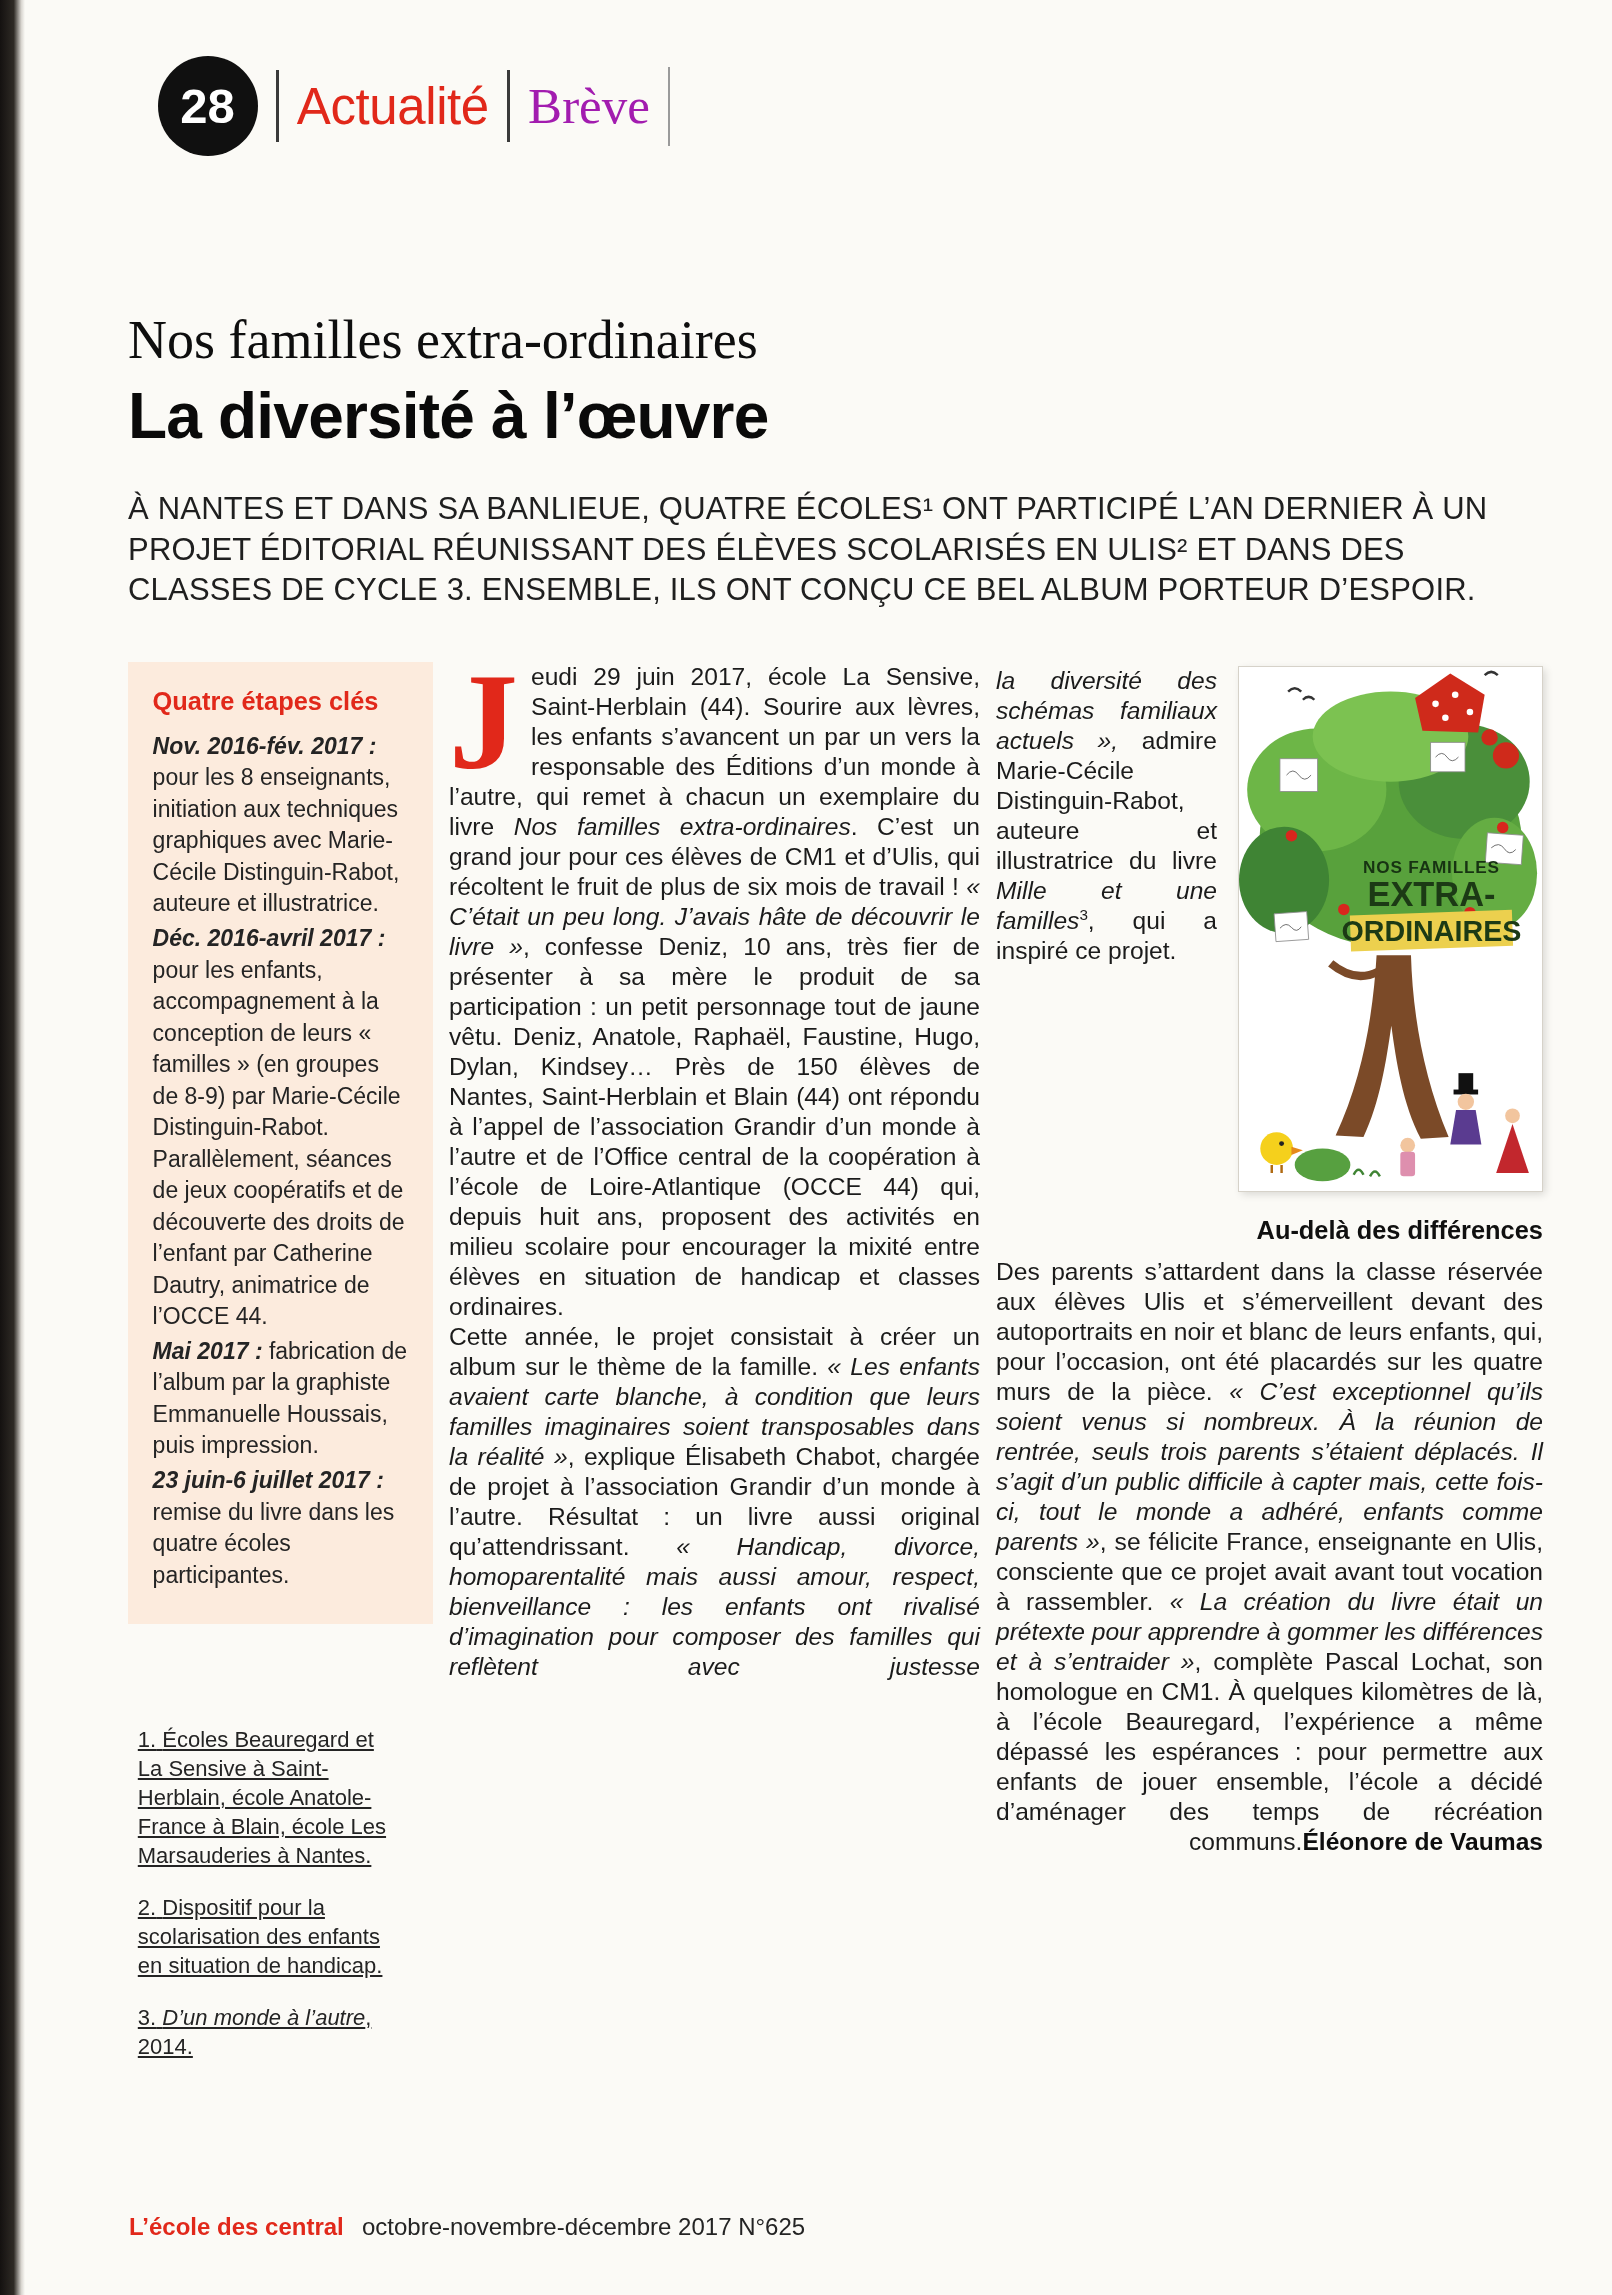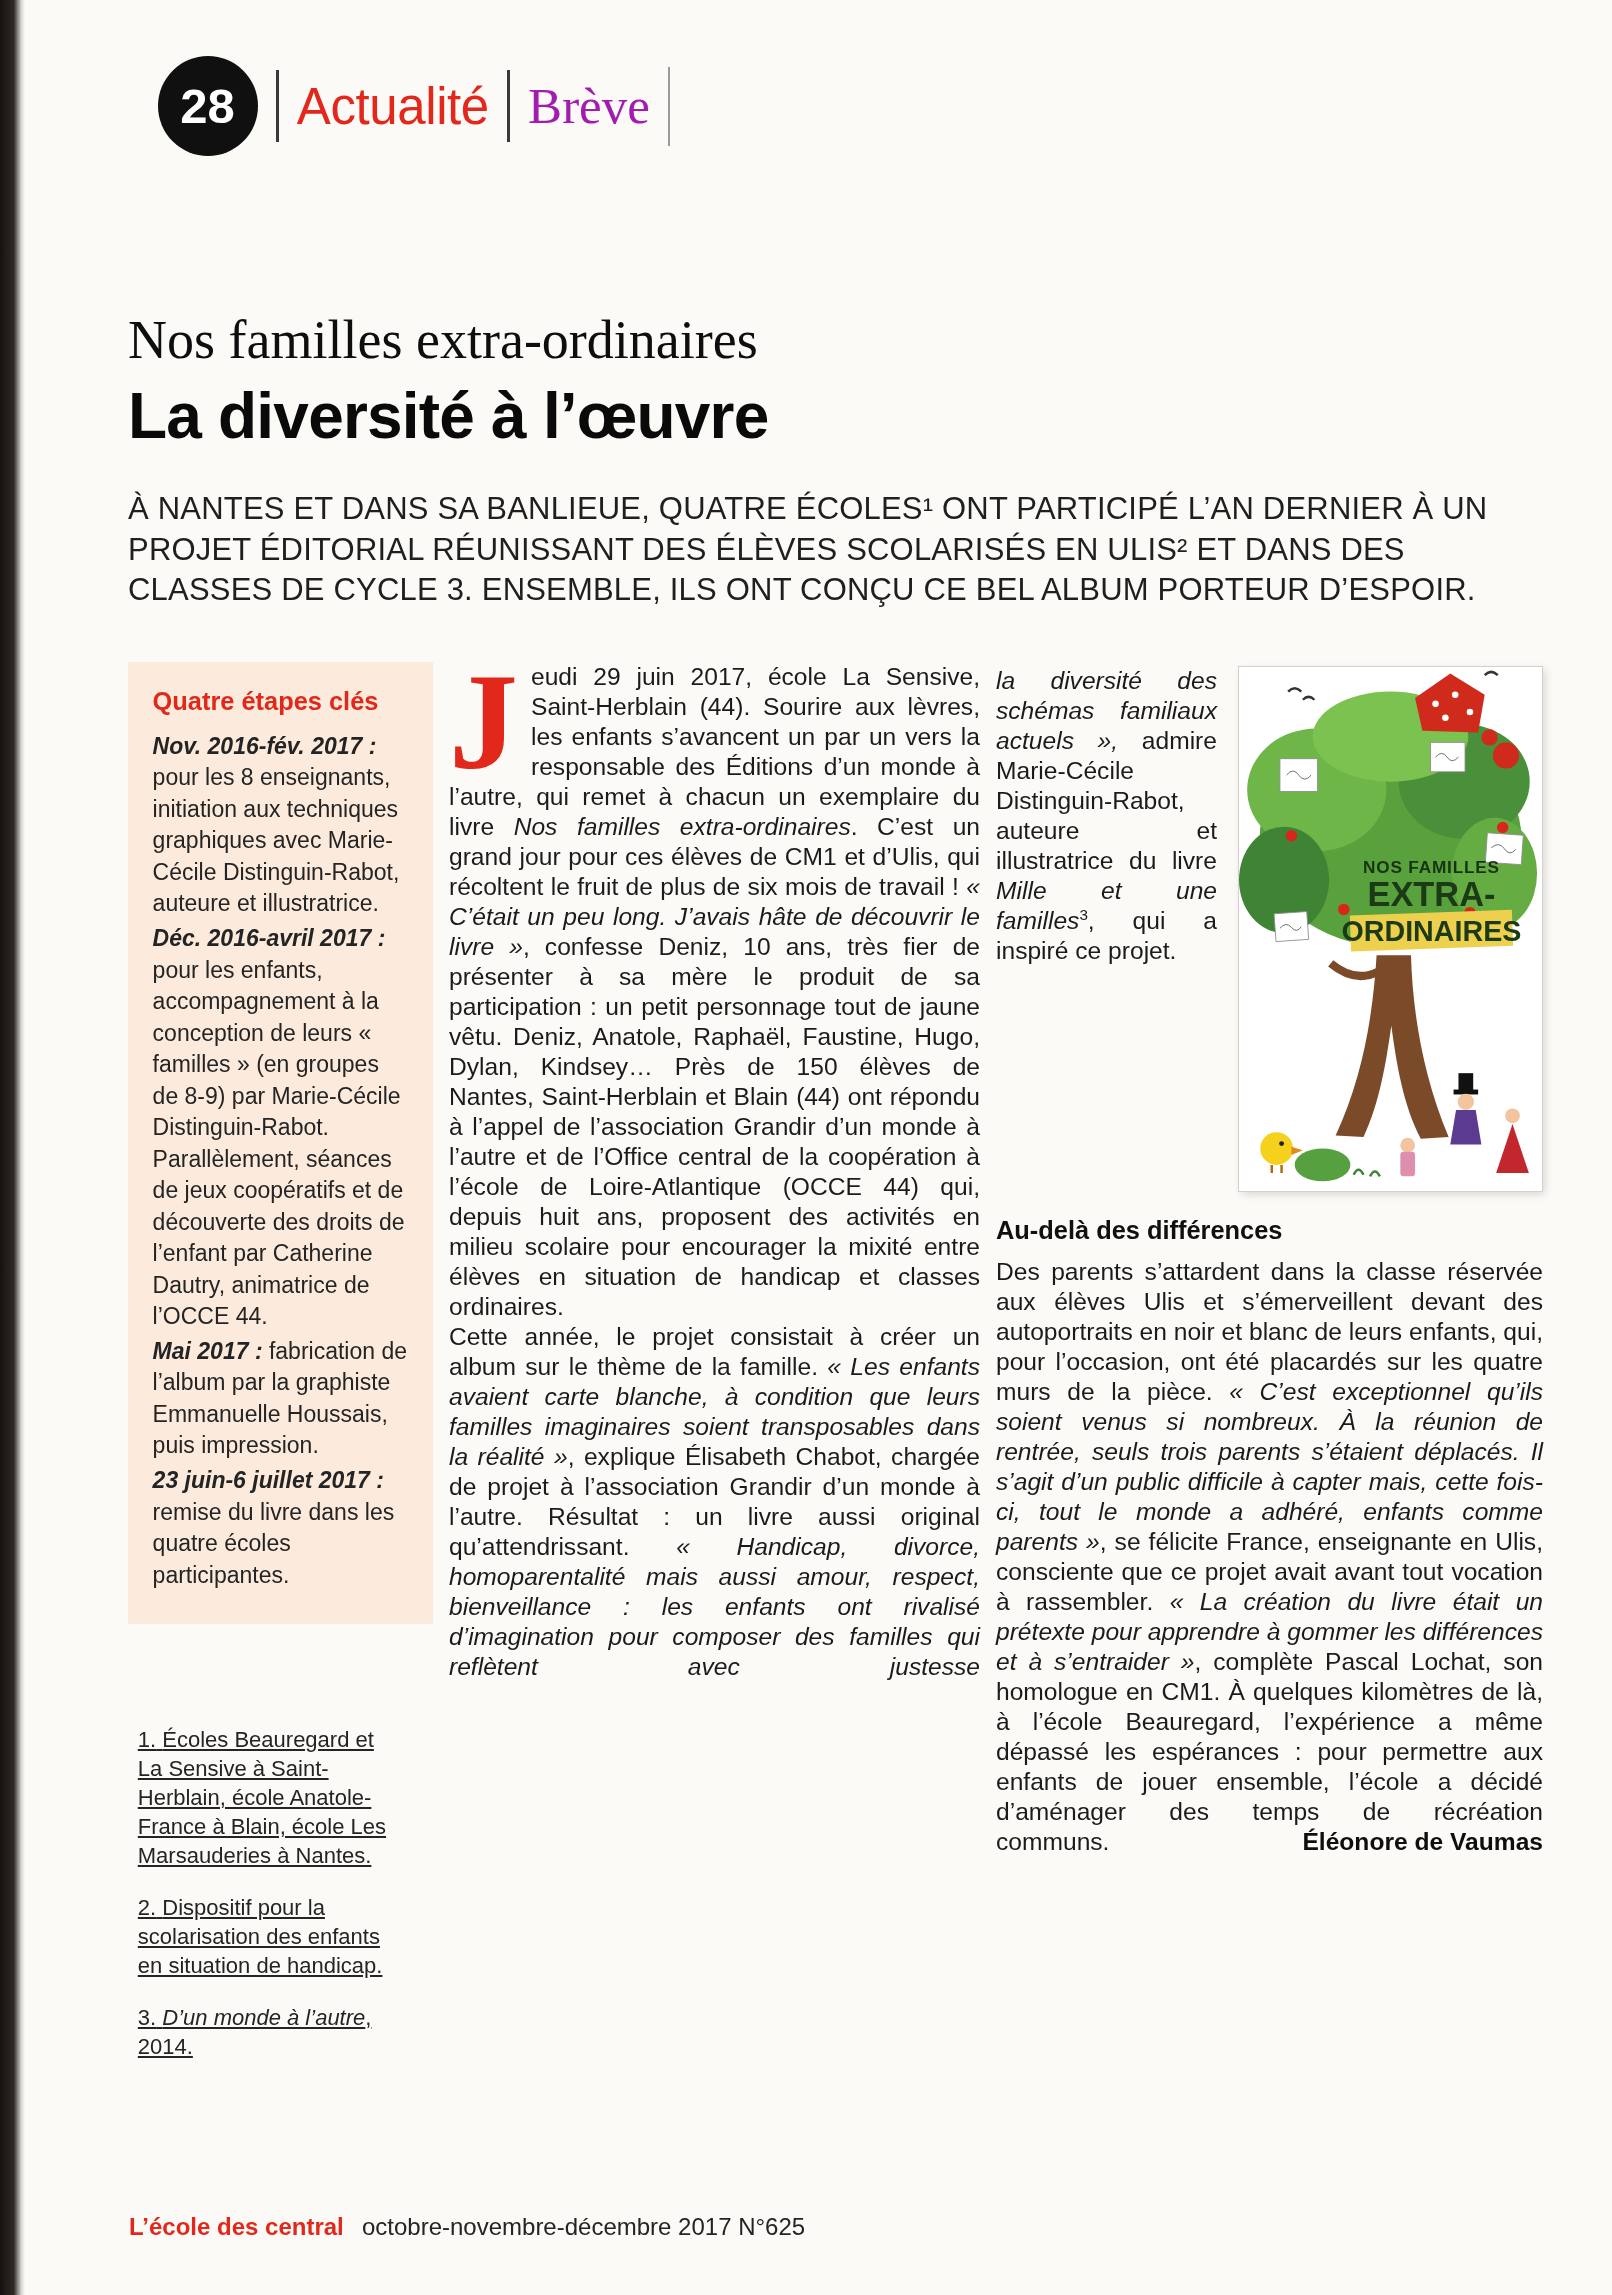--- a/index.html
+++ b/index.html
@@ -63,22 +63,22 @@
     float:left;font:700 138px/105px "Liberation Serif",serif;
     color:var(--accent);padding:6.6px 13px 0 0;
   }
 
   
   .book-cover{
     float:right;width:305px;margin:3.3px 0 24.6px 21px;background:#fff;
     border:0.8px solid #d6d2c9;box-shadow:2.5px 3.3px 8.2px rgba(0,0,0,.14);
   }
   .book-cover svg{display:block;width:100%;height:auto;}
-  .subhead{clear:both;font-size:25.4px;font-weight:700;margin:24.6px 0 11.5px;color:#101010;}
-  .byline-row{display:flex;justify-content:space-between;align-items:baseline;font-size:24.6px;line-height:30px;}
+  .subhead{clear:both;font-size:25.4px;font-weight:700;margin:24.6px 0 11.5px;color:#101010;text-align:right;}
+  .byline-row{display:flex;justify-content:flex-end;align-items:baseline;font-size:24.6px;line-height:30px;}
   .author{font-weight:700;color:#0e0e0e;}
 
   
   .pagefoot{position:absolute;left:129px;bottom:54px;font-size:24px;}
   .mag{color:var(--accent);font-weight:700;}
   .issue{color:#242424;margin-left:11.5px;}
 </style>
 </head>
 <body>
 

